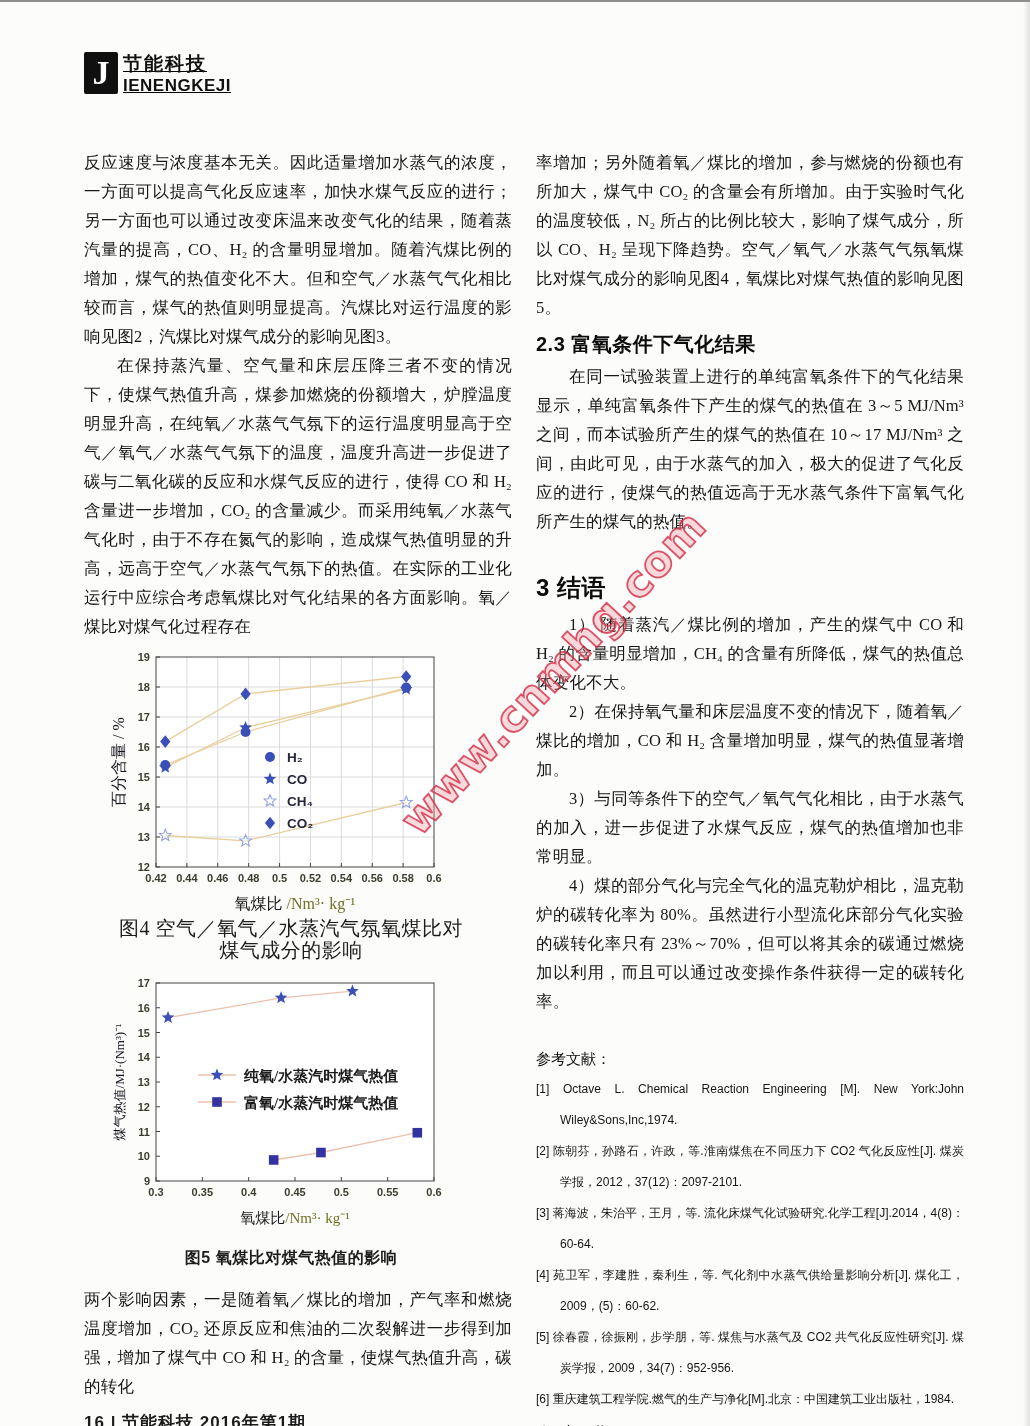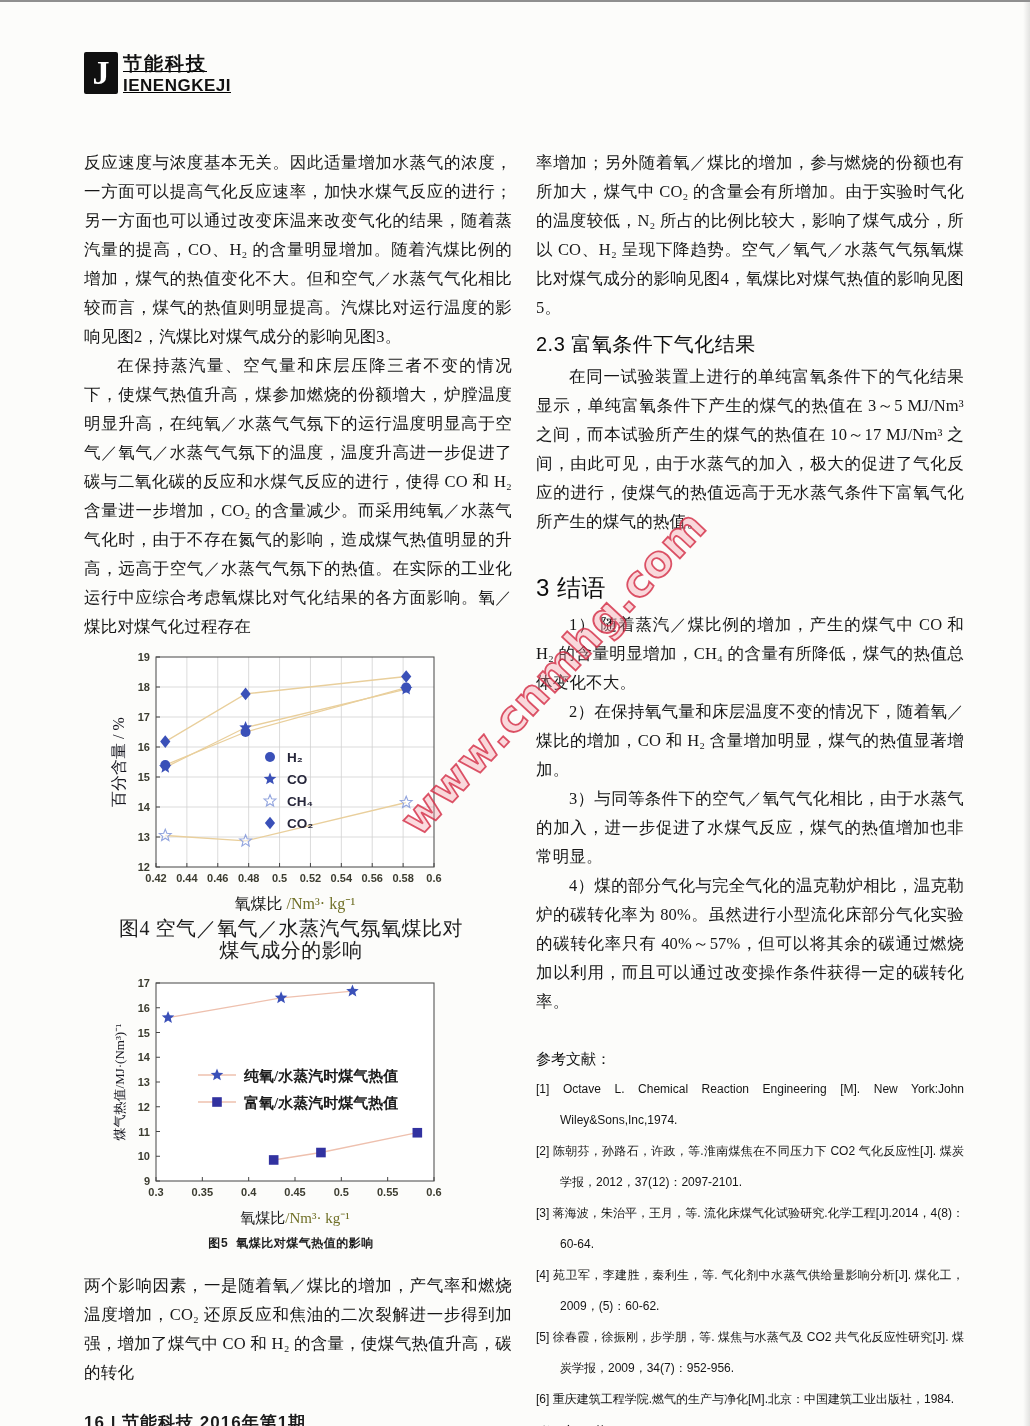--- a/index.html
+++ b/index.html
@@ -15,30 +15,30 @@
   .logo-text{margin-left:5px;text-decoration:underline;}
   .logo-cn{font:bold 19px/24px "Liberation Sans",sans-serif;letter-spacing:2px;color:#111;}
   .logo-en{font:bold 17px/20px "Liberation Sans",sans-serif;letter-spacing:0.5px;color:#111;}
 
   
   .columns{position:absolute;top:146px;left:84px;display:flex;gap:24px;}
   .col{width:428px;font-family:"Liberation Serif",serif;color:#161616;
        font-size:16.5px;line-height:29px;text-align:justify;}
   .body-p{margin:0;letter-spacing:0.2px;}
   .indent{text-indent:2em;}
-  .sec-h{font-family:"Liberation Sans",sans-serif;font-weight:normal;font-size:20px;
+  .sec-h{font-family:"Liberation Sans",sans-serif;font-weight:bold;font-size:20px;
          line-height:26px;margin:9px 0 5px;color:#0c0c0c;letter-spacing:0.5px;}
   .sec-h.big{font-size:24px;margin:39px 0 9px;}
 
   
   figure{margin:8px 0 0 26px;width:362px;}
   figure svg{display:block;}
   .cap{font-family:"Liberation Serif",serif;font-size:20px;line-height:22px;
        color:#1d1d1d;text-align:center;margin-top:2px;letter-spacing:0.5px;}
-  .cap.bold{font-family:Liberation Mono, monospace;font-weight:bold;font-size:12px;margin-top:4px;}
+  .cap.bold{font-family:Liberation Sans, sans-serif;font-weight:bold;font-size:16px;margin-top:18px;}
   .fig5{margin-top:14px;}
   .after-figs{margin-top:16px;}
 
   
   .refs-heading{font-family:"Liberation Sans",sans-serif;font-weight:normal;font-size:15px;
        margin-top:28px;line-height:30px;color:#0e0e0e;}
   .ref{font-family:"Liberation Sans",sans-serif;font-size:12px;line-height:31px;
        text-align:justify;text-indent:-2em;padding-left:2em;color:#141414;}
   .received{font-family:"Liberation Serif",serif;font-style:italic;font-size:17px;
        letter-spacing:1.5px;margin-top:4px;color:#101010;}
@@ -218,21 +218,21 @@
     </div>
 
     <div class="col">
       <p class="body-p">率增加；另外随着氧／煤比的增加，参与燃烧的份额也有所加大，煤气中 CO₂ 的含量会有所增加。由于实验时气化的温度较低，N₂ 所占的比例比较大，影响了煤气成分，所以 CO、H₂ 呈现下降趋势。空气／氧气／水蒸气气氛氧煤比对煤气成分的影响见图4，氧煤比对煤气热值的影响见图5。</p>
       <div class="sec-h">2.3 富氧条件下气化结果</div>
       <p class="body-p indent">在同一试验装置上进行的单纯富氧条件下的气化结果显示，单纯富氧条件下产生的煤气的热值在 3～5 MJ/Nm³ 之间，而本试验所产生的煤气的热值在 10～17 MJ/Nm³ 之间，由此可见，由于水蒸气的加入，极大的促进了气化反应的进行，使煤气的热值远高于无水蒸气条件下富氧气化所产生的煤气的热值。</p>
       <div class="sec-h big">3 结语</div>
       <p class="body-p indent">1） 随着蒸汽／煤比例的增加，产生的煤气中 CO 和 H₂ 的含量明显增加，CH₄ 的含量有所降低，煤气的热值总体变化不大。</p>
       <p class="body-p indent">2）在保持氧气量和床层温度不变的情况下，随着氧／煤比的增加，CO 和 H₂ 含量增加明显，煤气的热值显著增加。</p>
       <p class="body-p indent">3）与同等条件下的空气／氧气气化相比，由于水蒸气的加入，进一步促进了水煤气反应，煤气的热值增加也非常明显。</p>
-      <p class="body-p indent">4）煤的部分气化与完全气化的温克勒炉相比，温克勒炉的碳转化率为 80%。虽然进行小型流化床部分气化实验的碳转化率只有 40%～57%，但可以将其余的碳通过燃烧加以利用，而且可以通过改变操作条件获得一定的碳转化率。</p>
+      <p class="body-p indent">4）煤的部分气化与完全气化的温克勒炉相比，温克勒炉的碳转化率为 80%。虽然进行小型流化床部分气化实验的碳转化率只有 23%～70%，但可以将其余的碳通过燃烧加以利用，而且可以通过改变操作条件获得一定的碳转化率。</p>
       <div class="refs-heading">参考文献：</div>
       <div class="ref">[1] Octave L.  Chemical Reaction Engineering [M].  New York:John Wiley&amp;Sons,Inc,1974.</div>
       <div class="ref">[2] 陈朝芬，孙路石，许政，等.淮南煤焦在不同压力下 CO2 气化反应性[J]. 煤炭学报，2012，37(12)：2097-2101.</div>
       <div class="ref">[3] 蒋海波，朱治平，王月，等. 流化床煤气化试验研究.化学工程[J].2014，4(8)：60-64.</div>
       <div class="ref">[4] 苑卫军，李建胜，秦利生，等. 气化剂中水蒸气供给量影响分析[J]. 煤化工，2009，(5)：60-62.</div>
       <div class="ref">[5] 徐春霞，徐振刚，步学朋，等. 煤焦与水蒸气及 CO2 共气化反应性研究[J]. 煤炭学报，2009，34(7)：952-956.</div>
       <div class="ref">[6] 重庆建筑工程学院.燃气的生产与净化[M].北京：中国建筑工业出版社，1984.</div>
       <div class="received">收稿日期：2015-10-18</div>
     </div>
 

